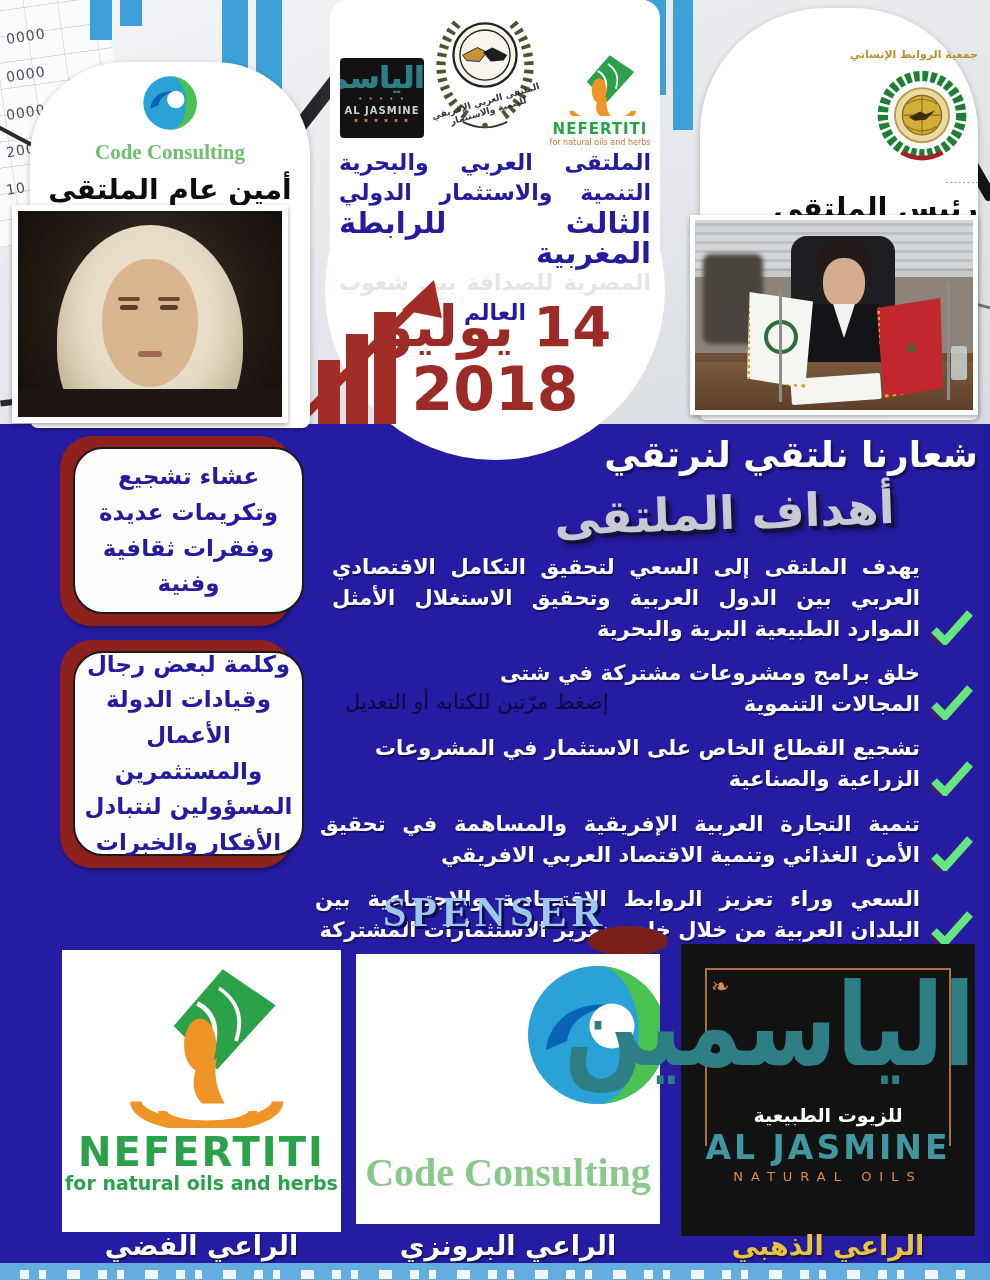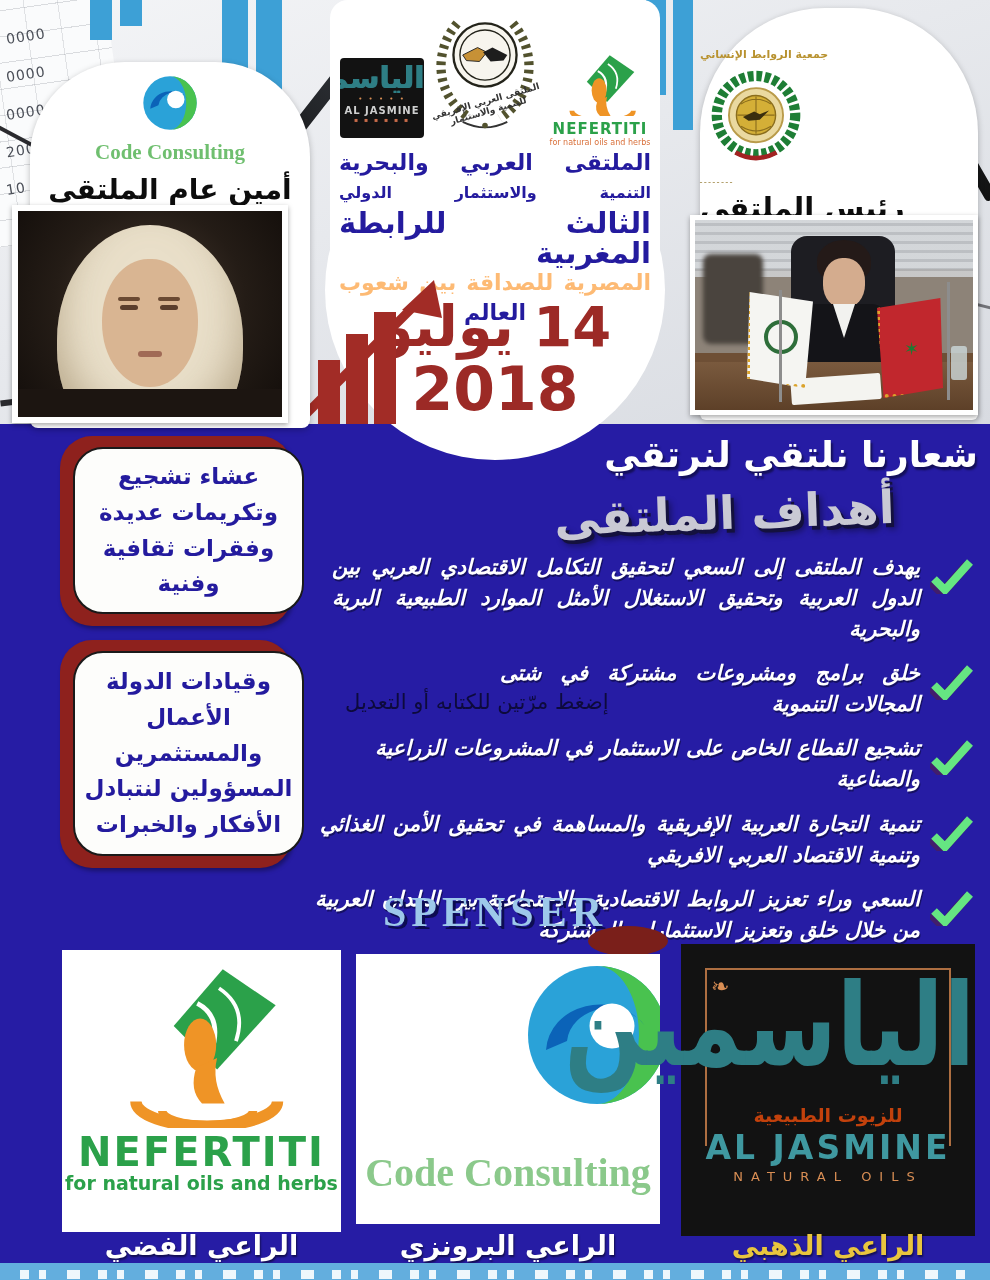--- a/index.html
+++ b/index.html
@@ -16,42 +16,42 @@
   .gridpaper{background:
      repeating-linear-gradient(0deg,rgba(120,125,135,.25) 0 1px,transparent 1px 26px),
      repeating-linear-gradient(90deg,rgba(120,125,135,.2) 0 1px,transparent 1px 34px),#fafbfc;
      transform:rotate(-8deg);}
   .dark-line{background:#2a2a2e;}
   
   .card{background:#fff;}
   .card-left{left:30px;top:62px;width:280px;height:366px;border-radius:95px 95px 8px 8px;
      box-shadow:0 2px 6px rgba(0,0,0,.25);text-align:center;}
   .card-right{left:700px;top:8px;width:278px;height:412px;border-radius:125px 125px 6px 6px;
-     box-shadow:0 2px 6px rgba(0,0,0,.25);text-align:left;}
+     box-shadow:0 2px 6px rgba(0,0,0,.25);text-align:right;}
   .card-center-rect{left:330px;top:0;width:330px;height:292px;border-radius:18px 18px 0 0;}
   .card-center-circle{left:325px;top:120px;width:340px;height:340px;border-radius:50%;background:#fff;}
   .brand-green-serif{font-family:"Liberation Serif",serif;font-weight:bold;color:#6fbf6f;}
   .ar-black{color:#0d0d0d;font-weight:bold;direction:rtl;}
   
   .photo-frame{border:6px solid #fff;box-shadow:0 2px 5px rgba(0,0,0,.35);overflow:hidden;}
   .portrait-l{background:radial-gradient(circle at 50% 45%,#4a3c32 0%,#241c16 55%,#120d0a 100%);}
   .scarf{left:50%;top:14px;width:186px;height:230px;margin-left:-93px;background:#e9dfc9;
      border-radius:50% 50% 46% 46%;box-shadow:inset 0 -30px 40px rgba(150,130,95,.6);}
   .face-l{left:50%;top:48px;width:96px;height:128px;margin-left:-48px;background:#d9b592;
      border-radius:48% 48% 50% 50%;}
   .portrait-r{background:linear-gradient(#c9cccf 0 26%,#8d8378 26% 70%,#6e4f35 70% 100%);}
   .blinds{left:0;top:0;width:100%;height:30%;
      background:repeating-linear-gradient(0deg,#d6d9dc 0 6px,#b9bcc0 6px 9px);opacity:.8;}
   .flag-fringe{border-bottom:4px dotted #dba32c;border-left:3px dotted #dba32c;}
   
   .slogan{color:#fff;font-weight:bold;font-size:36px;direction:rtl;
      text-shadow:2px 3px 2px rgba(5,5,30,.55);}
   .goals-title{color:#c9c9d4;font-weight:bold;font-size:46px;direction:rtl;transform:rotate(-2deg);
      text-shadow:3px 4px 0 #14113e,5px 6px 6px rgba(0,0,0,.4);letter-spacing:1px;}
-  .goal-item{display:flex;direction:rtl;align-items:flex-start;margin-bottom:13px;font-style:italic;}
+  .goal-item{display:flex;direction:rtl;align-items:flex-end;margin-bottom:13px;}
   .goal-text{color:#fff;font-weight:bold;font-size:21px;line-height:1.48;text-align:justify;
      text-shadow:1px 2px 0 rgba(8,8,45,.55);}
   .check{flex:0 0 46px;margin-left:10px;margin-top:2px;}
   .placeholder-edit{color:#0d0a3c;font-size:21px;direction:rtl;font-weight:normal;}
   
   .note-wrap{width:244px;}
   .note-red{left:0;top:0;width:232px;height:100%;background:#8e211d;border-radius:32px;
      box-shadow:2px 3px 4px rgba(0,0,0,.35);}
   .note-white{left:13px;top:11px;right:0;bottom:12px;background:#fdfdfb;border-radius:30px;
      border:2px solid #1a1a1a;display:flex;flex-direction:column;justify-content:center;}
@@ -130,23 +130,23 @@
       <ellipse cx="98" cy="92" rx="17" ry="28" fill="#ef9426"></ellipse>
       <path d="M94,116 Q86,138 100,150 L124,150 Q110,128 116,106 Z" fill="#ef9426"></path>
       <path d="M36,138 A70,24 0 1 0 176,138" stroke="#ef9426" stroke-width="11" fill="none"></path>
     </svg>
     <div style="color:#2ba14a;font-weight:bold;font-size:15px;letter-spacing:1px;">NEFERTITI</div>
     <div style="color:#d9703a;font-size:8px;">for natural oils and herbs</div>
   </div>
 
   <div class="abs" style="left:339px;top:148px;width:312px;direction:rtl;">
     <div style="color:#241b9e;font-weight:bold;font-size:22px;line-height:30px;text-align:justify;text-align-last:justify;">الملتقى العربي والبحرية</div>
-    <div style="color:#241b9e;font-weight:bold;font-size:16px;line-height:30px;text-align:justify;text-align-last:justify;">التنمية والاستثمار الدولي</div>
+    <div style="color:#241b9e;font-weight:bold;font-size:22px;line-height:30px;text-align:justify;text-align-last:justify;">التنمية والاستثمار الدولي</div>
     <div style="color:#241b9e;font-weight:bold;font-size:29px;line-height:30px;text-align:justify;text-align-last:justify;">الثالث للرابطة المغربية</div>
-    <div style="color:#fdba74;font-weight:bold;font-size:22px;line-height:30px;text-align:justify;text-align-last:justify;">المصرية للصداقة بين شعوب</div>
+    <div style="color:#e5e5e5;font-weight:bold;font-size:22px;line-height:30px;text-align:justify;text-align-last:justify;">المصرية للصداقة بين شعوب</div>
     <div style="color:#241b9e;font-weight:bold;font-size:22px;line-height:30px;text-align:center;">العالم</div>
   </div>
 
   <div class="abs" style="left:360px;top:296px;width:270px;text-align:center;direction:rtl;">
     <div style="color:#9c2a26;font-weight:bold;font-size:56px;line-height:62px;">14 يوليو</div>
     <div style="color:#9c2a26;font-weight:bold;font-size:60px;line-height:62px;">2018</div>
   </div>
 
   <div class="abs" style="left:282px;top:282px;width:175px;height:145px;">
     <div class="abs" style="left:4px;top:18px;width:24px;height:124px;background:#d4d5d8;"></div>
@@ -271,20 +271,21 @@
     <div class="abs note-white">
       <div class="note-line">عشاء تشجيع</div>
       <div class="note-line">وتكريمات عديدة</div>
       <div class="note-line">وفقرات ثقافية</div>
       <div class="note-line">وفنية</div>
     </div>
   </div>
   <div class="abs note-wrap" style="left:60px;top:640px;height:228px;">
     <div class="abs note-red"></div>
     <div class="abs note-white">
+      <div class="note-line">وكلمة لبعض رجال</div>
       <div class="note-line">وقيادات الدولة</div>
       <div class="note-line">الأعمال والمستثمرين</div>
       <div class="note-line">المسؤولين لنتبادل</div>
       <div class="note-line">الأفكار والخبرات</div>
     </div>
   </div>
 
   <div class="abs" style="left:330px;top:888px;width:330px;text-align:center;">
     <span class="spenser">SPENSER</span>
   </div>
@@ -311,21 +312,21 @@
       <path d="M16,60 a36,32 0 0 1 66,-16 a28,24 0 0 0 -52,10 z" fill="#0b63b8"></path>
       <circle cx="60" cy="44" r="15" fill="#fff"></circle>
     </svg>
     <div class="brand-green-serif" style="position:absolute;left:0;right:0;bottom:28px;font-size:40px;text-align:center;white-space:nowrap;color:#8bc98b;">Code Consulting</div>
   </div>
 
   <div class="abs jasmine-card" style="left:681px;top:944px;width:294px;height:292px;">
     <div class="abs jasmine-frame" style="left:24px;top:24px;right:24px;height:178px;border-bottom:none;"></div>
     <div class="abs" style="left:30px;top:30px;color:#d98e54;font-size:22px;">❧</div>
     <div class="calli" style="font-size:92px;line-height:86px;margin-top:28px;transform:scaleY(1.25);transform-origin:top;">الياسمين</div>
-    <div style="color:#c2410c;font-size:19px;font-weight:bold;direction:rtl;margin-top:46px;">للزيوت الطبيعية</div>
+    <div style="color:#ffffff;font-size:19px;font-weight:bold;direction:rtl;margin-top:46px;">للزيوت الطبيعية</div>
     <div style="color:#3f98a0;font-size:33px;font-weight:bold;letter-spacing:3px;margin-top:2px;">AL JASMINE</div>
     <div style="color:#d98e54;font-size:13px;letter-spacing:8px;margin-top:2px;">NATURAL OILS</div>
   </div>
 
   <div class="abs sponsor-label" style="left:62px;top:1230px;width:279px;">الراعي الفضي</div>
   <div class="abs sponsor-label" style="left:356px;top:1230px;width:304px;">الراعي البرونزي</div>
   <div class="abs sponsor-label gold-text" style="left:681px;top:1230px;width:294px;">الراعي الذهبي</div>
 
   <div class="abs strip" style="left:0;top:1263px;width:990px;height:17px;">
     <div class="strip-marks" style="margin:7px 20px 0 20px;"></div>

